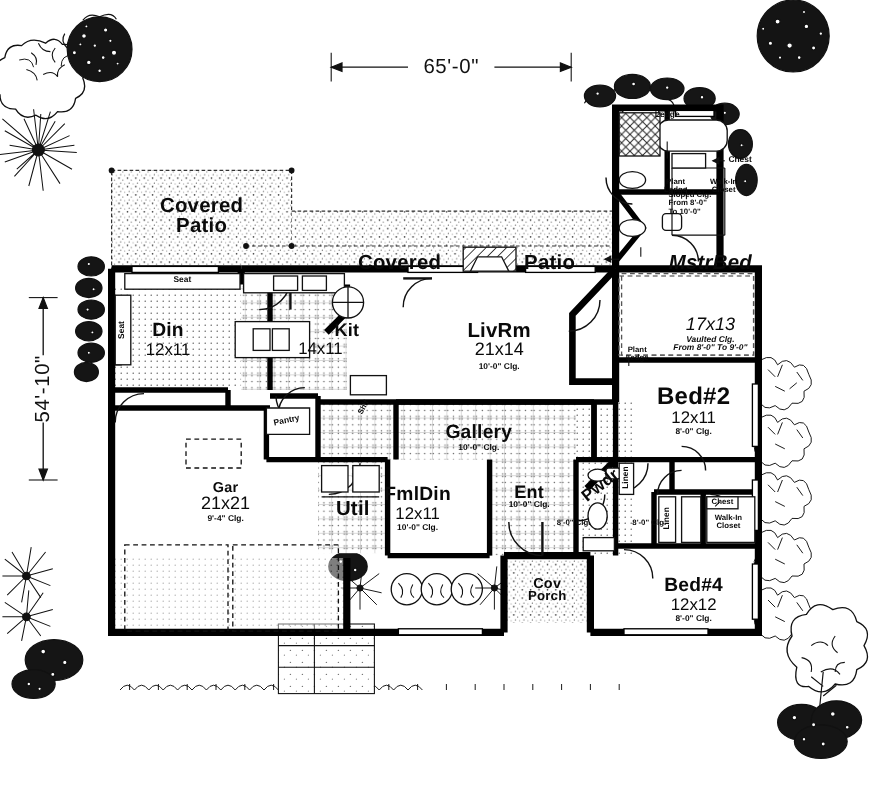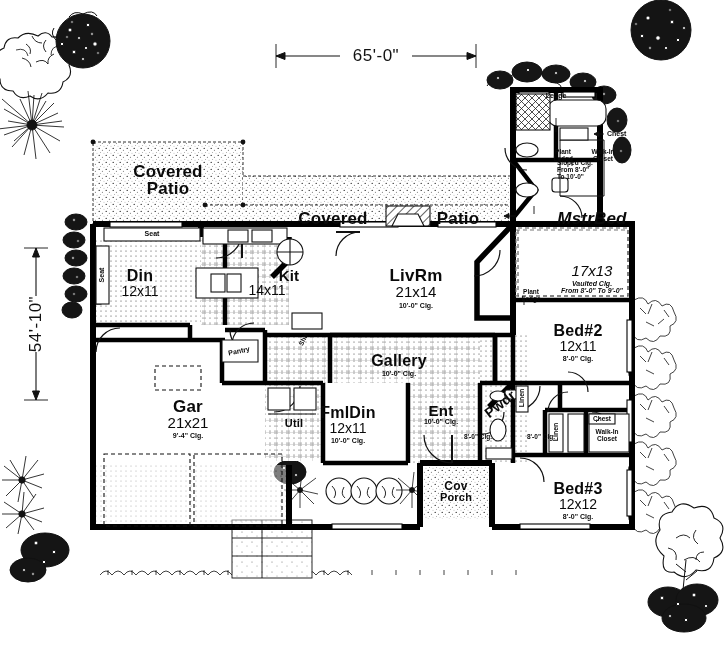--- a/index.html
+++ b/index.html
@@ -605,54 +605,54 @@
 </div>
 
 
 <div class="room-label" style="left:441px; top:414px;">
   <div class="rl-name" style="font-size:15px;">Ent</div>
   <div class="rl-clg" style="font-size:7px;">10'-0" Clg.</div>
 </div>
 
 
 <div class="room-label" style="left:188px; top:418px;">
-  <div class="rl-name" style="font-size:17px;">Gar</div>
+  <div class="rl-name" style="font-size:12px;">Gar</div>
   <div class="rl-dim" style="font-size:15px;">21x21</div>
   <div class="rl-clg" style="font-size:7px; margin-top:1px;">9'-4" Clg.</div>
 </div>
 
 
 <div class="room-label" style="left:294px; top:424px;">
-  <div class="rl-name" style="font-size:11px;">Util</div>
+  <div class="rl-name" style="font-size:17px;">Util</div>
 </div>
 
 
 <div class="room-label" style="left:456px; top:492px;">
   <div class="rl-name" style="font-size:12px;">Cov</div>
   <div class="rl-name" style="font-size:11px;">Porch</div>
 </div>
 
 
 <div class="room-label" style="left:592px; top:252px;font-style:italic;">
   <div class="rl-name" style="font-size:17px;">MstrBed</div>
   <div class="rl-dim" style="font-size:15px;margin-top:36px;">17x13</div>
   <div class="rl-clg" style="font-size:7px; margin-top:1px;">Vaulted Clg.</div>
   <div class="rl-clg" style="font-size:7px;">From 8'-0" To 9'-0"</div>
 </div>
 
 
 <div class="room-label" style="left:578px; top:342px;">
-  <div class="rl-name" style="font-size:16px;">Bed#2</div>
+  <div class="rl-name" style="font-size:20px;">Bed#2</div>
   <div class="rl-dim" style="font-size:14px;">12x11</div>
   <div class="rl-clg" style="font-size:7px; margin-top:1px;">8'-0" Clg.</div>
 </div>
 
 
 <div class="room-label" style="left:578px; top:500px;">
-  <div class="rl-name" style="font-size:16px;">Bed#3</div>
+  <div class="rl-name" style="font-size:16px;">Bed#4</div>
   <div class="rl-dim" style="font-size:14px;">12x12</div>
   <div class="rl-clg" style="font-size:7px; margin-top:1px;">8'-0" Clg.</div>
 </div>
 
 
 <div class="room-label" style="left:500px; top:404px; transform:translate(-50%,-50%) rotate(-38deg);">
   <div class="rl-name" style="font-size:14px;">Pwdr</div>
 </div>
 
 

